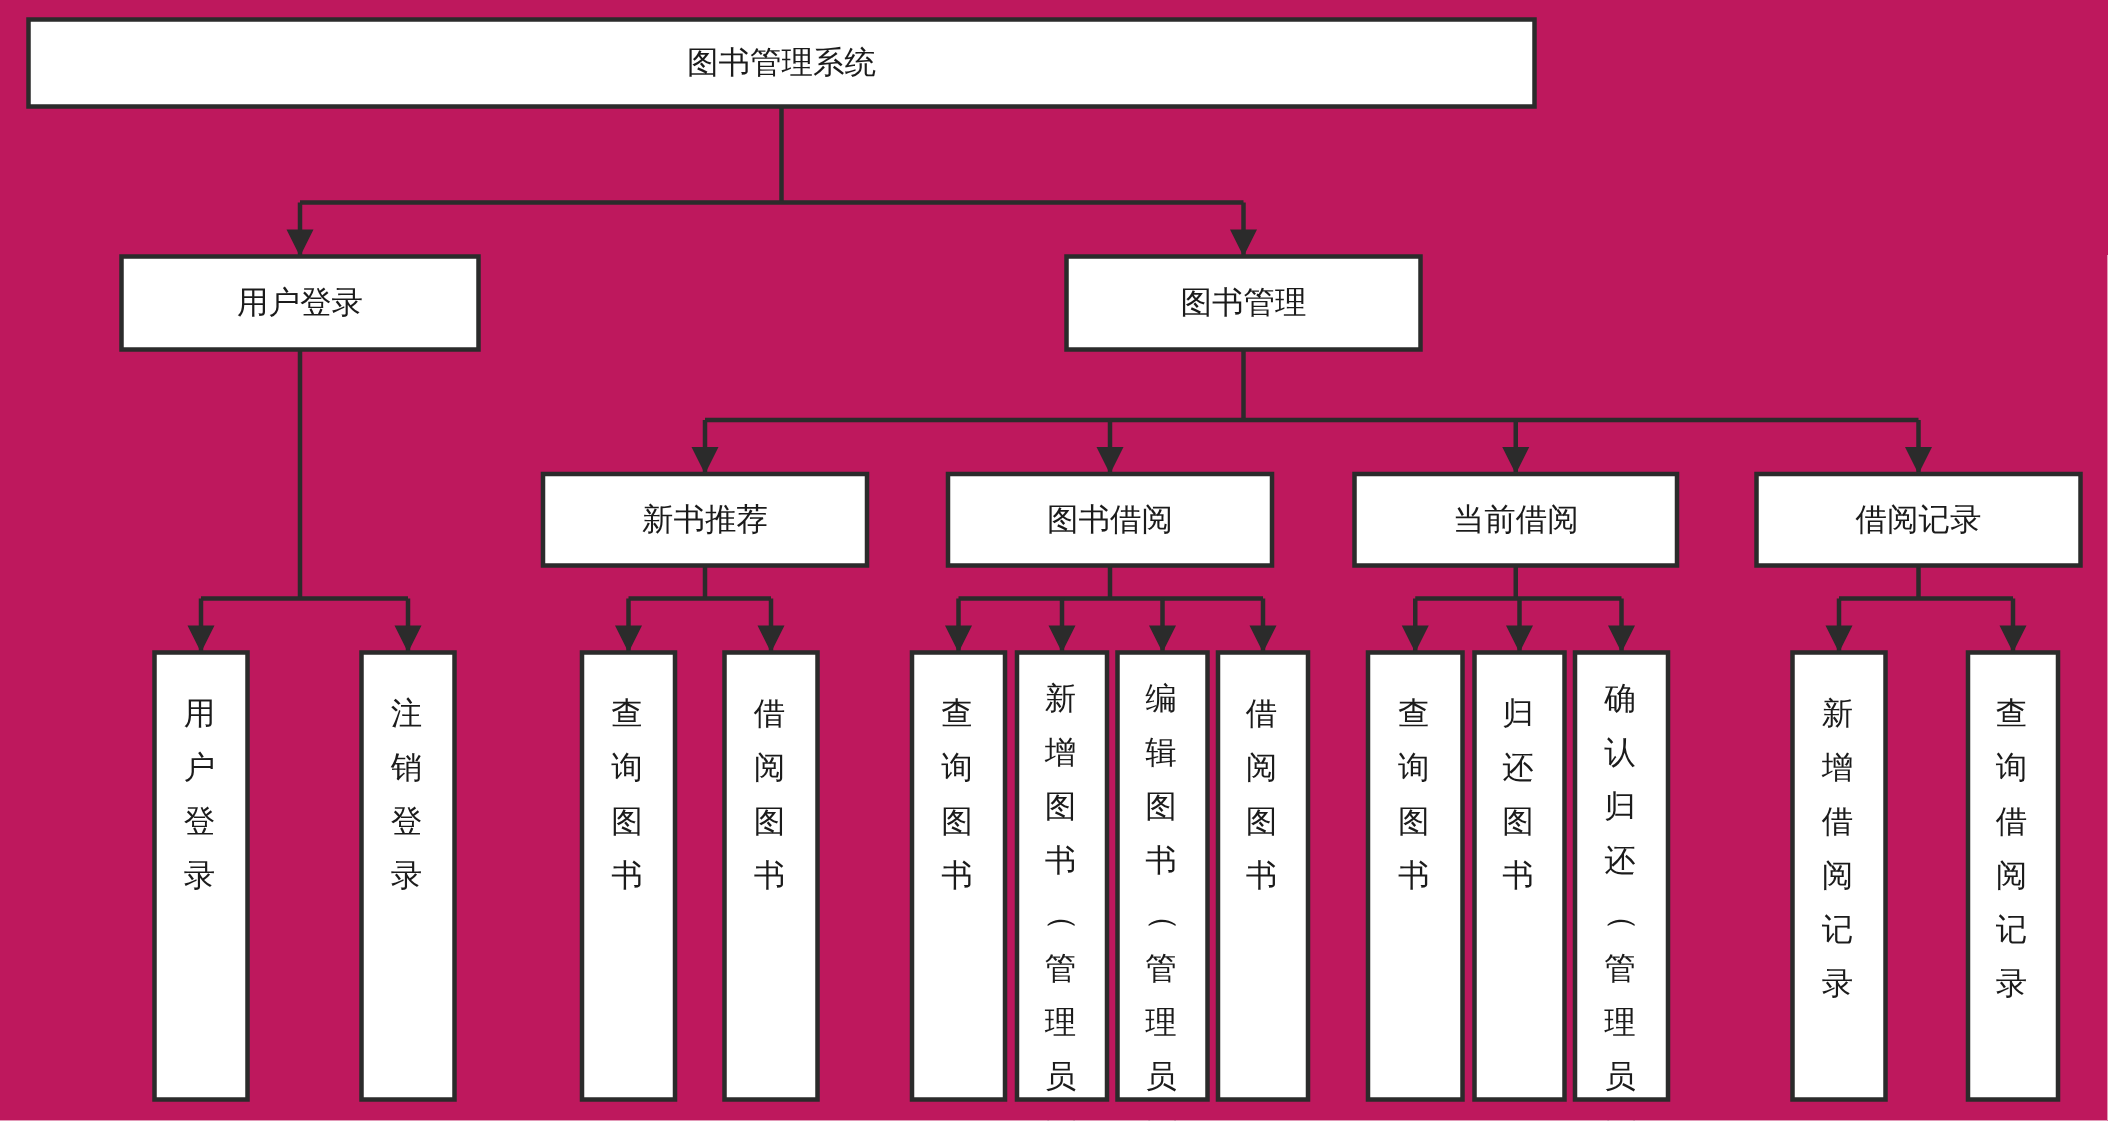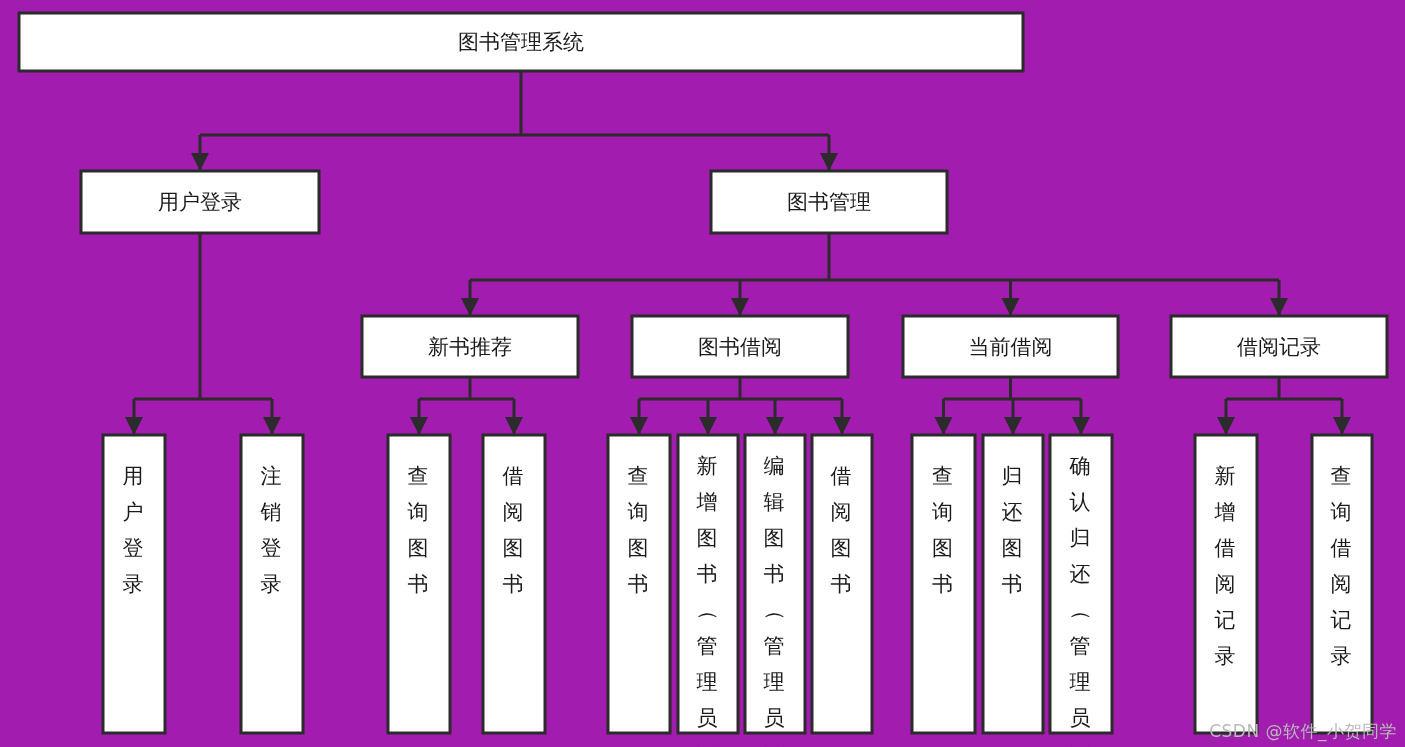--- a/index.html
+++ b/index.html
@@ -11,21 +11,21 @@
   body {
     width: 1405px;
     height: 747px;
     overflow: hidden;
     font-family: "DejaVu Sans", "Liberation Sans", sans-serif;
   }
   #diagram-root {
     position: relative;
     width: 1405px;
     height: 747px;
-    background: #a21caf;
+    background: #be185d;
   }
   svg#chart-svg {
     position: absolute;
     left: 0;
     top: 0;
     width: 1405px;
     height: 747px;
     display: block;
   }
   .node-box {
@@ -279,14 +279,13 @@
           <text x="1342" y="477" class="node-label-vertical">查</text>
           <text x="1342" y="513" class="node-label-vertical">询</text>
           <text x="1342" y="549" class="node-label-vertical">借</text>
           <text x="1342" y="585" class="node-label-vertical">阅</text>
           <text x="1342" y="621" class="node-label-vertical">记</text>
           <text x="1342" y="657" class="node-label-vertical">录</text>
         </g>
       </g>
   </svg>
 
-  <div class="watermark-text">CSDN @软件_小贺同学</div>
 </div>
 
 </body></html>

